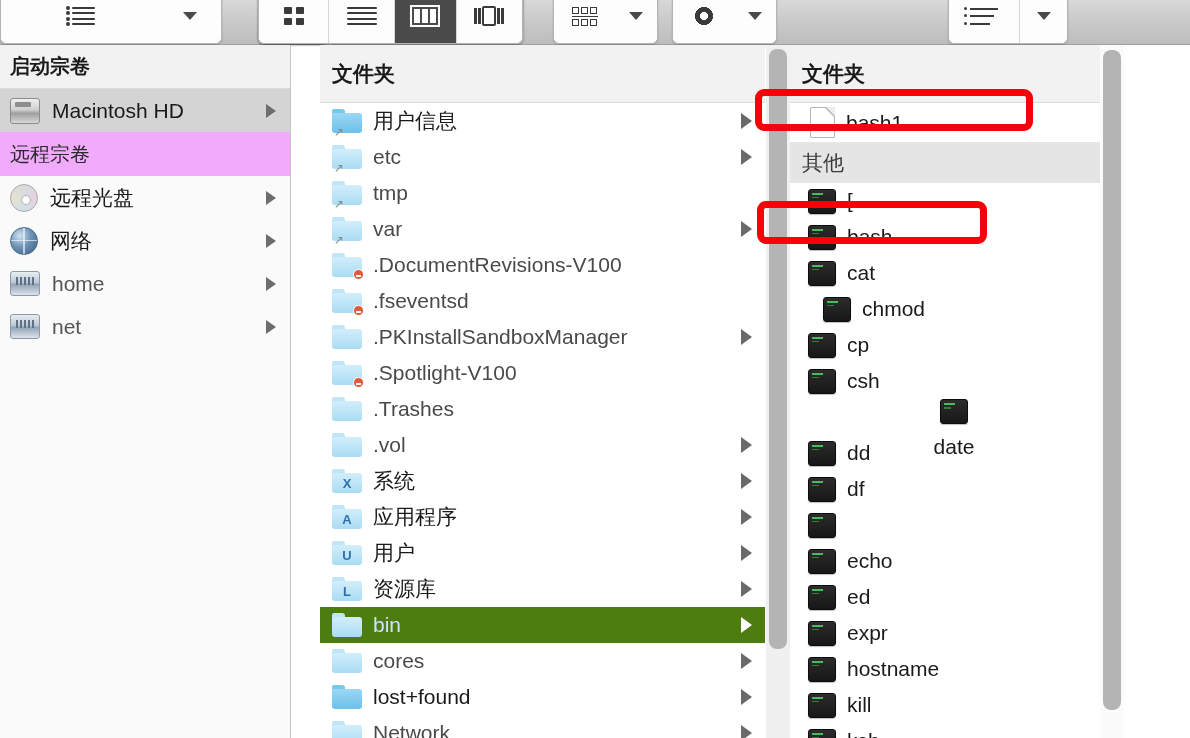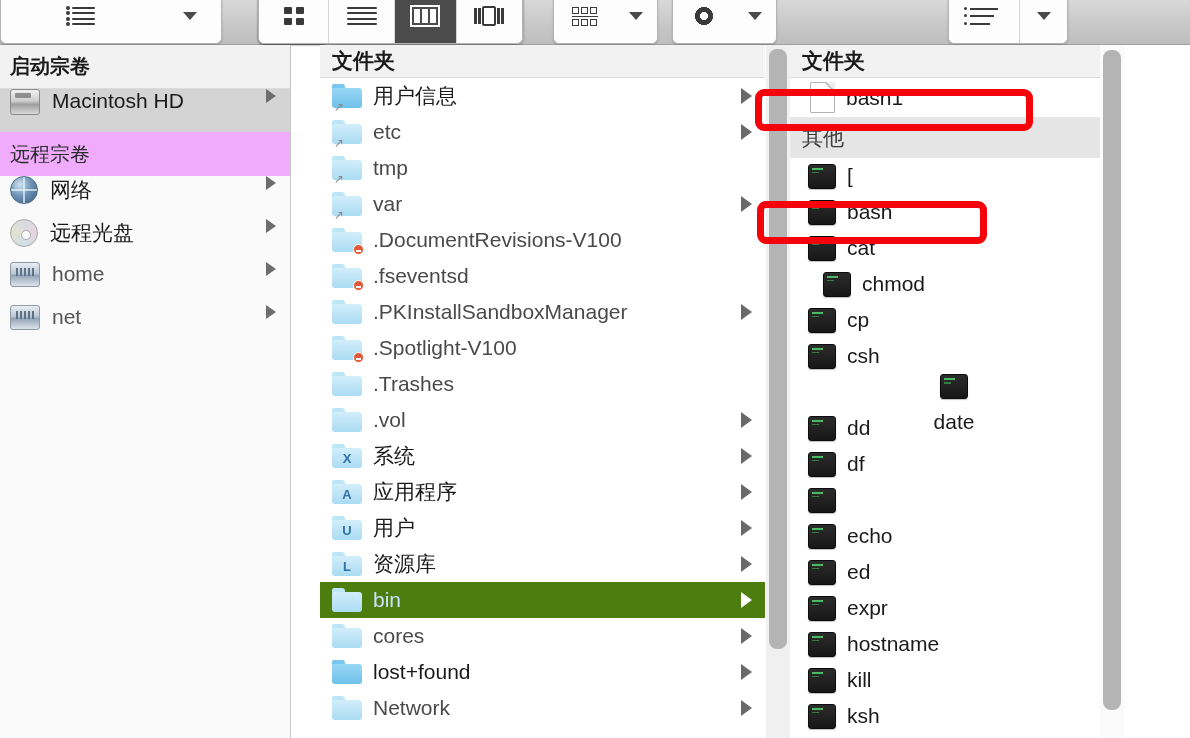--- a/index.html
+++ b/index.html
@@ -81,21 +81,21 @@
   .sb-header {
     height:44px; display:flex; align-items:center; padding-left:10px;
     font-size:20px; font-weight:bold; color:#1a1a1a;
     background:#f2f2f2; border-bottom:1px solid #dcdcdc;
   }
   .sb-sub {
     height:44px; display:flex; align-items:center; padding-left:10px;
     font-size:20px; color:#2b2b2b; background:#f0abfc;
   }
   .sb-row {
-    height:43px; display:flex; align-items:flex-start; padding-left:10px; gap:12px;
+    height:43px; display:flex; align-items:center; padding-left:10px; gap:12px;
     font-size:21px; color:#555; position:relative;
   }
   .sb-row.selected { background:#d4d4d4; color:#111; }
   .sb-row .sb-label { flex:1; }
   .sb-row .sb-label.dark { color:#1a1a1a; }
   .sb-arrow { width:0;height:0;border-top:7px solid transparent;border-bottom:7px solid transparent;
       border-left:10px solid #6d6d6d; margin-right:14px; }
 
   .ic-hd { width:30px;height:26px;border-radius:3px;
       background:linear-gradient(to bottom,#f0f0f0 0%,#cfcfcf 45%,#9f9f9f 60%,#d8d8d8 100%);
@@ -121,21 +121,21 @@
   
   #col-mid {
     position:absolute; left:320px; top:45px; width:445px; height:693px;
     background:#fff; overflow:hidden;
   }
   #col-right {
     position:absolute; left:790px; top:45px; width:310px; height:693px;
     background:#fff; overflow:hidden;
   }
   .col-header {
-    height:33px; display:flex; align-items:center; padding-left:12px;
+    height:58px; display:flex; align-items:center; padding-left:12px;
     font-size:21px; font-weight:bold; color:#1a1a1a;
     background:#f2f2f2; border-bottom:1px solid #dcdcdc;
   }
   .col-sub {
     height:40px; display:flex; align-items:center; padding-left:12px;
     font-size:21px; color:#3a3a3a; background:#e5e5e5;
   }
   .row {
     height:36px; display:flex; align-items:center; gap:11px;
     padding-left:12px; position:relative; font-size:21px; color:#4a4a4a;
@@ -315,28 +315,28 @@
 
   <div class="sb-row selected">
     <span class="ic-hd"></span>
     <span class="sb-label dark">Macintosh HD</span>
     <span class="sb-arrow"></span>
   </div>
 
   <div class="sb-sub">远程宗卷</div>
 
   <div class="sb-row">
+    <span class="ic-disc"></span>
+    <span class="sb-label dark">远程光盘</span>
+    <span class="sb-arrow"></span>
+  </div>
+
+  <div class="sb-row">
     <span class="ic-globe"></span>
     <span class="sb-label dark">网络</span>
-    <span class="sb-arrow"></span>
-  </div>
-
-  <div class="sb-row">
-    <span class="ic-disc"></span>
-    <span class="sb-label dark">远程光盘</span>
     <span class="sb-arrow"></span>
   </div>
 
   <div class="sb-row">
     <span class="ic-srv"></span>
     <span class="sb-label">home</span>
     <span class="sb-arrow"></span>
   </div>
 
   <div class="sb-row">

